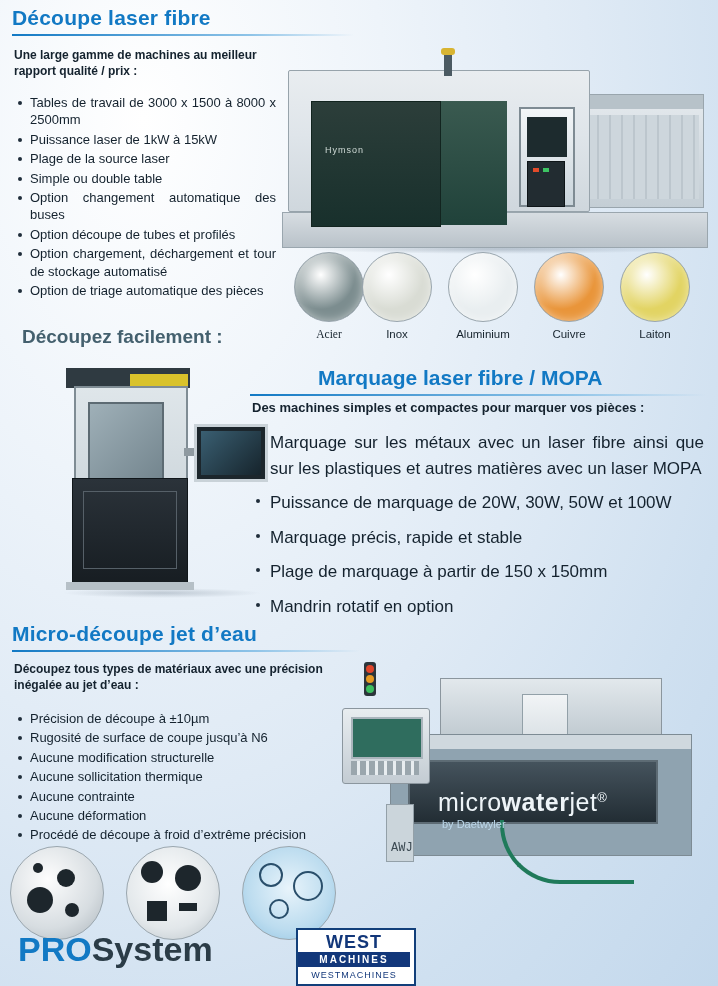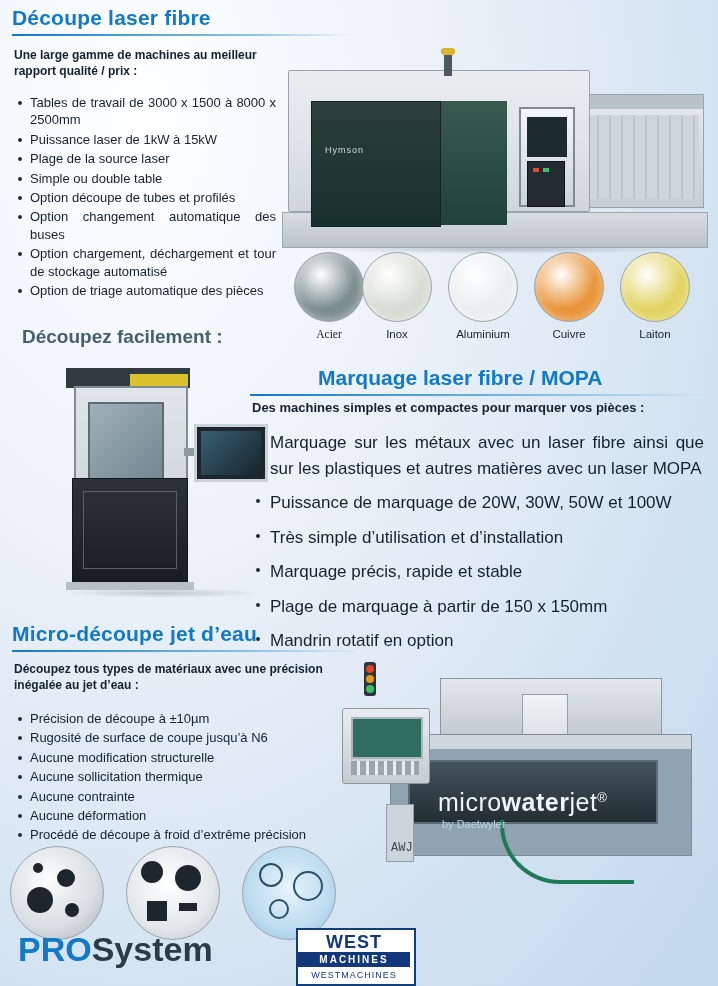--- a/index.html
+++ b/index.html
@@ -161,22 +161,22 @@
 
   <div class="sec-title" id="s1-title">Découpe laser fibre</div>
   <div class="rule" id="s1-rule"></div>
   <div class="lead" id="s1-lead">Une large gamme de machines au meilleur rapport qualité / prix :</div>
 
   <ul class="bl" id="s1-list">
     <li>Tables de travail de 3000 x 1500 à 8000 x 2500mm</li>
     <li>Puissance laser de 1kW à 15kW</li>
     <li>Plage de la source laser</li>
     <li>Simple ou double table</li>
+    <li>Option changement automatique des buses</li>
     <li>Option découpe de tubes et profilés</li>
-    <li>Option changement automatique des buses</li>
     <li>Option chargement, déchargement et tour de stockage automatisé</li>
     <li>Option de triage automatique des pièces</li>
   </ul>
 
   <div class="machine1">
     <div class="m1-shadow"></div>
     <div class="m1-base"></div>
     <div class="m1-tunnel">
       <div class="bar"></div>
       <div class="slats"></div>
@@ -221,21 +221,20 @@
 
   <div id="s1b-title">Découpez facilement :</div>
 
   <div id="s2-title">Marquage laser fibre / MOPA</div>
   <div class="rule" id="s2-rule"></div>
   <div id="s2-lead">Des machines simples et compactes pour marquer vos pièces :</div>
 
   <ul class="bl" id="s2-list">
     <li>Marquage sur les métaux avec un laser fibre ainsi que sur les plastiques et autres matières avec un laser MOPA</li>
     <li>Puissance de marquage de 20W, 30W, 50W et 100W</li>
-    <li>Très simple d’utilisation et d’installation</li>
     <li>Marquage précis, rapide et stable</li>
     <li>Plage de marquage à partir de 150 x 150mm</li>
     <li>Mandrin rotatif en option</li>
   </ul>
 
   <div class="machine2">
     <div class="m2-shadow"></div>
     <div class="m2-top"></div>
     <div class="m2-yellow"></div>
     <div class="m2-frame">

